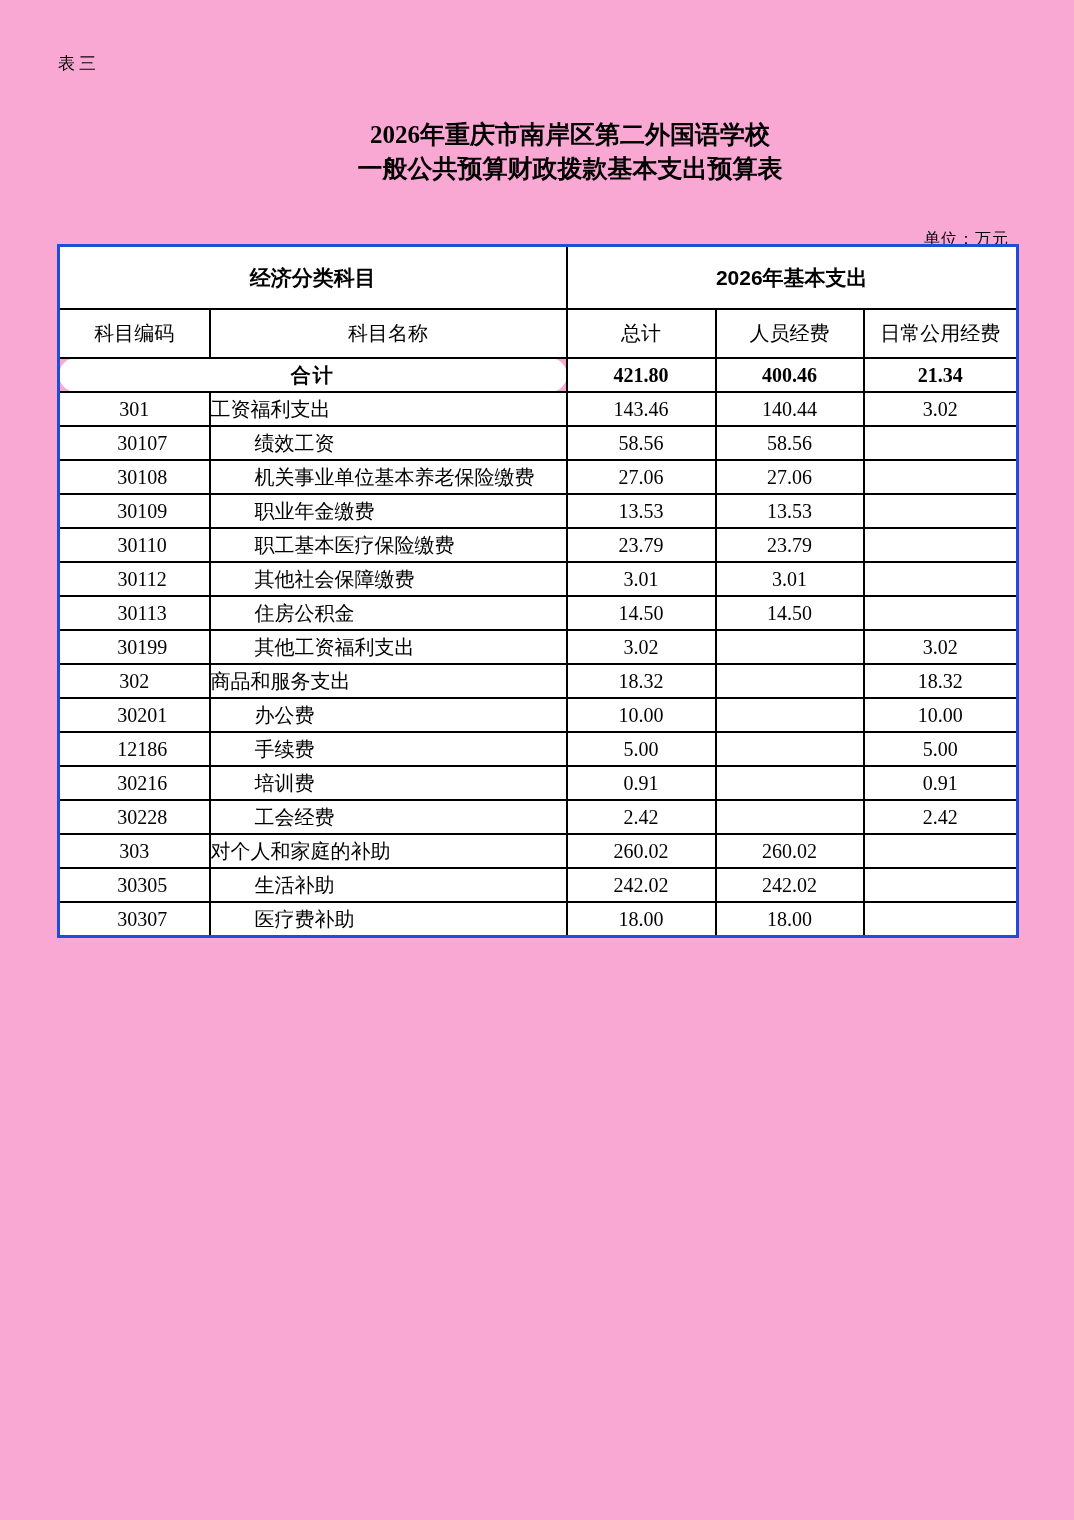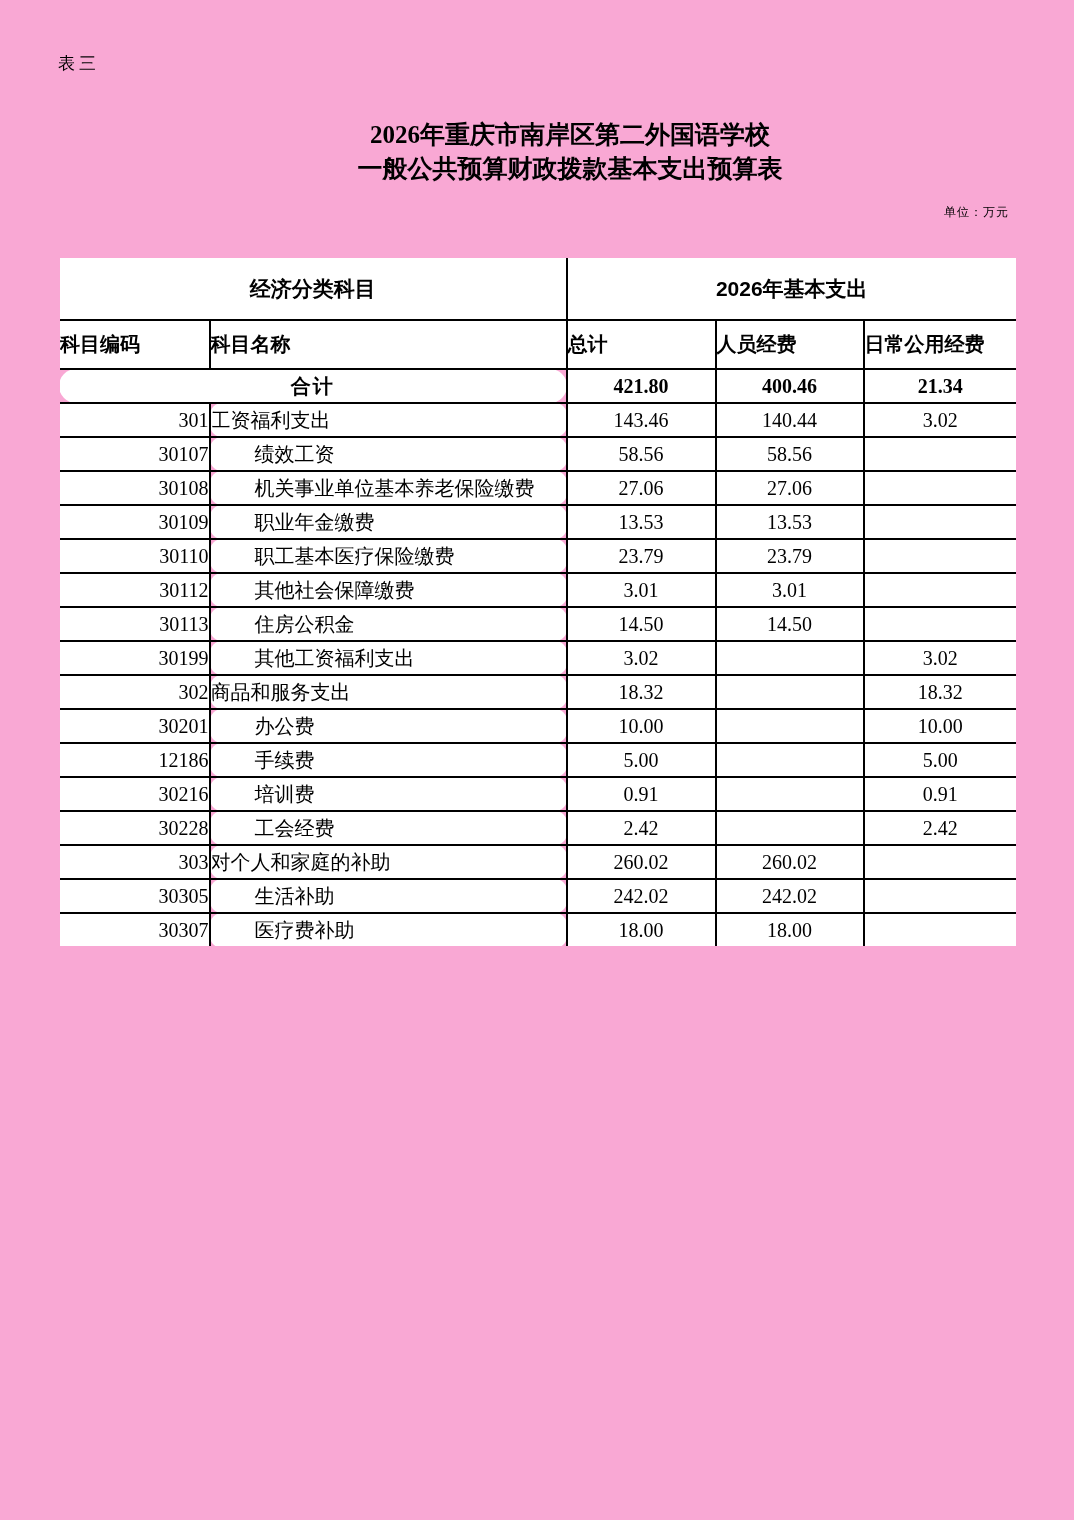--- a/index.html
+++ b/index.html
@@ -32,34 +32,34 @@
     text-align: center;
     font-weight: bold;
     font-size: 25px;
     line-height: 34px;
     font-family: "Liberation Serif", "DejaVu Serif", serif;
     padding-left: 33px;
   }
   .unit-label {
     position: absolute;
     left: 57px;
-    top: 204px;
+    top: 229px;
     width: 952px;
     text-align: right;
-    font-size: 12px;
+    font-size: 16px;
     letter-spacing: 1px;
   }
   table.budget {
     position: absolute;
     left: 57px;
-    top: 255px;
+    top: 244px;
     width: 959px;
     border-collapse: collapse;
     table-layout: fixed;
-    border: 3px solid #f9a8d4;
+    border: 3px solid #1d4ed8;
   }
   table.budget td, table.budget th {
     border: 2px solid #000000;
     padding: 0;
     overflow: hidden;
     white-space: nowrap;
     background: #ffffff;
   }
   
   tr.hdr1 th {
@@ -67,42 +67,42 @@
     font-family: "Liberation Sans", "DejaVu Sans", sans-serif;
     font-size: 21px;
     font-weight: bold;
     text-align: center;
     vertical-align: middle;
   }
   tr.hdr2 th {
     height: 47px;
     font-family: "Liberation Sans", "DejaVu Sans", sans-serif;
     font-size: 20px;
-    font-weight: bold;
-    text-align: left;
+    font-weight: normal;
+    text-align: center;
     vertical-align: middle;
   }
   tr.total-row td {
     height: 32px;
     font-weight: bold;
     font-size: 20px;
     vertical-align: middle;
   }
   tr.total-row td.total-label {
     text-align: center;
     letter-spacing: 2px;
     border-radius: 17px;
   }
   tbody.rows td {
     height: 32px;
     font-size: 20px;
     vertical-align: middle;
   }
-  td.code { text-align: right; padding-left: 4px; }
-  td.name { text-align: left; padding-left: 8px; border-radius: 12px; }
+  td.code { text-align: center; padding-left: 4px; }
+  td.name { text-align: left; padding-left: 8px; }
   td.num  { text-align: center; padding-right: 6px; }
   tr.level2 td.code { padding-left: 16px; margin-top: 35px; }
   tr.level2 td.name { padding-left: 44px; }
 </style>
 </head>
 <body>
 
 <div class="page">
 
   <div class="doc-tag">表三</div>

